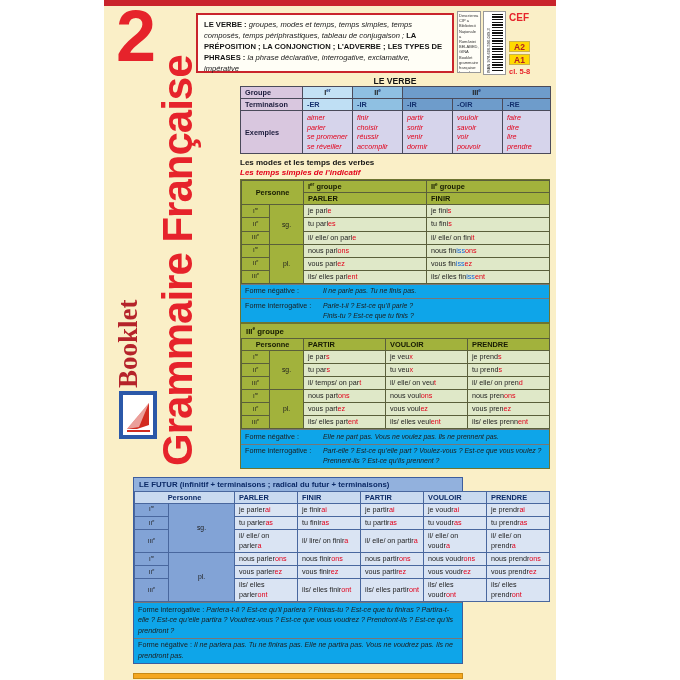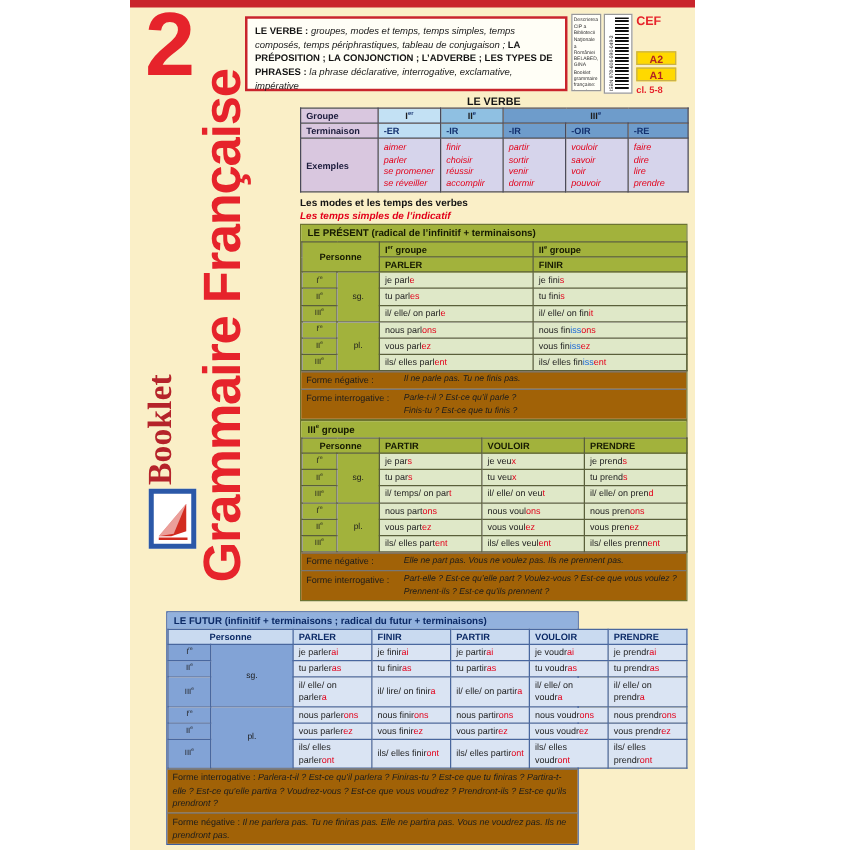--- a/index.html
+++ b/index.html
@@ -27,21 +27,21 @@
   .pubbox{position:absolute;left:457px;top:11px;width:24px;height:62px;background:#fffef8;
           border:1px solid #999;box-sizing:border-box;padding:1px;font-size:4px;line-height:1.3;
           color:#333;white-space:pre-line;overflow:hidden;}
   .barcode{position:absolute;left:483px;top:11px;width:23px;height:64px;background:#fff;
            border:1px solid #999;box-sizing:border-box;}
   .bc-isbn{left:2px;top:3px;width:58px;height:6px;line-height:6px;font-size:4px;color:#111;}
   .bc-lines{position:absolute;right:2px;top:2px;bottom:2px;width:11px;
             background:repeating-linear-gradient(180deg,#111 0 1px,#fff 1px 2px,#111 2px 4px,#fff 4px 5px,#111 5px 6px,#fff 6px 8px);}
   .badges{position:absolute;left:509px;top:12px;width:40px;}
   .cef{color:#E6232B;font-weight:bold;font-size:10px;margin-bottom:18px;}
-  .lvl{width:32px;height:11px;background:#FFD900;border:1px solid #c9b14a;color:#B22222;
+  .lvl{width:21px;height:11px;background:#FFD900;border:1px solid #c9b14a;color:#B22222;
        font-weight:bold;font-size:8.5px;text-align:center;line-height:11px;margin-bottom:2px;box-sizing:border-box;}
   .cls{color:#E6232B;font-weight:bold;font-size:7.5px;margin-top:2px;}
 
   
   .content{position:absolute;left:104px;top:74px;width:452px;}
   .sec-title{margin:2px 0 0 136px;width:310px;text-align:center;font-weight:bold;font-size:8.6px;color:#141414;}
   .lbl{margin:3px 0 1px 136px;width:310px;font-weight:bold;font-size:8px;color:#141414;}
   .lbl-red{margin:1px 0 2px 136px;width:310px;font-weight:bold;font-style:italic;font-size:8px;color:#E2001A;}
 
   table{border-collapse:collapse;table-layout:fixed;}
@@ -77,21 +77,21 @@
   td.pcell{background:var(--pers);text-align:center;font-size:6.2px;padding:1px 0;}
   td.ncell{background:var(--pers);text-align:center;font-size:6.8px;}
   .s-k{color:#1d1d1d;} .s-r{color:#E2001A;} .s-b{color:#1565D8;}
   sup{font-size:0.62em;}
 
   .t-green{--bar:#A2B23C;--hdr:#A2B23C;--cell:#DFE8C8;--pers:#A2B23C;--bd:#5a5f3a;--btx:#161a02;--obd:#6d7430;}
   .t-blue {--bar:#92B1DD;--hdr:#C9DAF0;--cell:#DAE4F3;--pers:#82A3D6;--bd:#49679e;--btx:#0c2a66;--obd:#3d5e9e;}
   .t-orange{--bar:#F5A71E;--hdr:#F8BB45;--cell:#FBC766;--pers:#F6AC2B;--bd:#8a6018;--btx:#4a2800;--obd:#c888144;}
   .t-orange{--obd:#c88a14;}
 
-  .fline{border-top:1px solid #777;background:#a16207;padding:1.5px 4px;font-size:7.2px;
+  .fline{border-top:1px solid #777;background:#0ea5e9;padding:1.5px 4px;font-size:7.2px;
          color:#1c1c1c;line-height:1.45;}
   .fline.flex{display:flex;}
   .flabel{flex:0 0 78px;font-size:7.2px;}
   .ftext{font-style:italic;white-space:pre-line;font-size:6.9px;flex:1;}
   .flabel-in{font-size:7.2px;}
   .ftext-in{font-style:italic;font-size:7.1px;}
   .mt4{margin-top:4px;} .mt8{margin-top:8px;} .mt9{margin-top:9px;}
 </style>
 </head>
 <body>
@@ -184,21 +184,20 @@
 lire
 prendre</td>
       </tr>
     </tbody>
       </table>
 
     <div class="lbl mt4">Les modes et les temps des verbes</div>
     <div class="lbl-red">Les temps simples de l’indicatif</div>
 
     <div class="tblock t-green up">
-      <div class="tbar">LE PRÉSENT (radical de l’infinitif + terminaisons)</div>
       <table>
         <colgroup>
             <col style="width:28px">
             <col style="width:34px">
             <col style="width:123px">
             <col style="width:123px">
           </colgroup>
         <thead>
           <tr>
             <th class="personne" colspan="2" rowspan="2">Personne</th>

